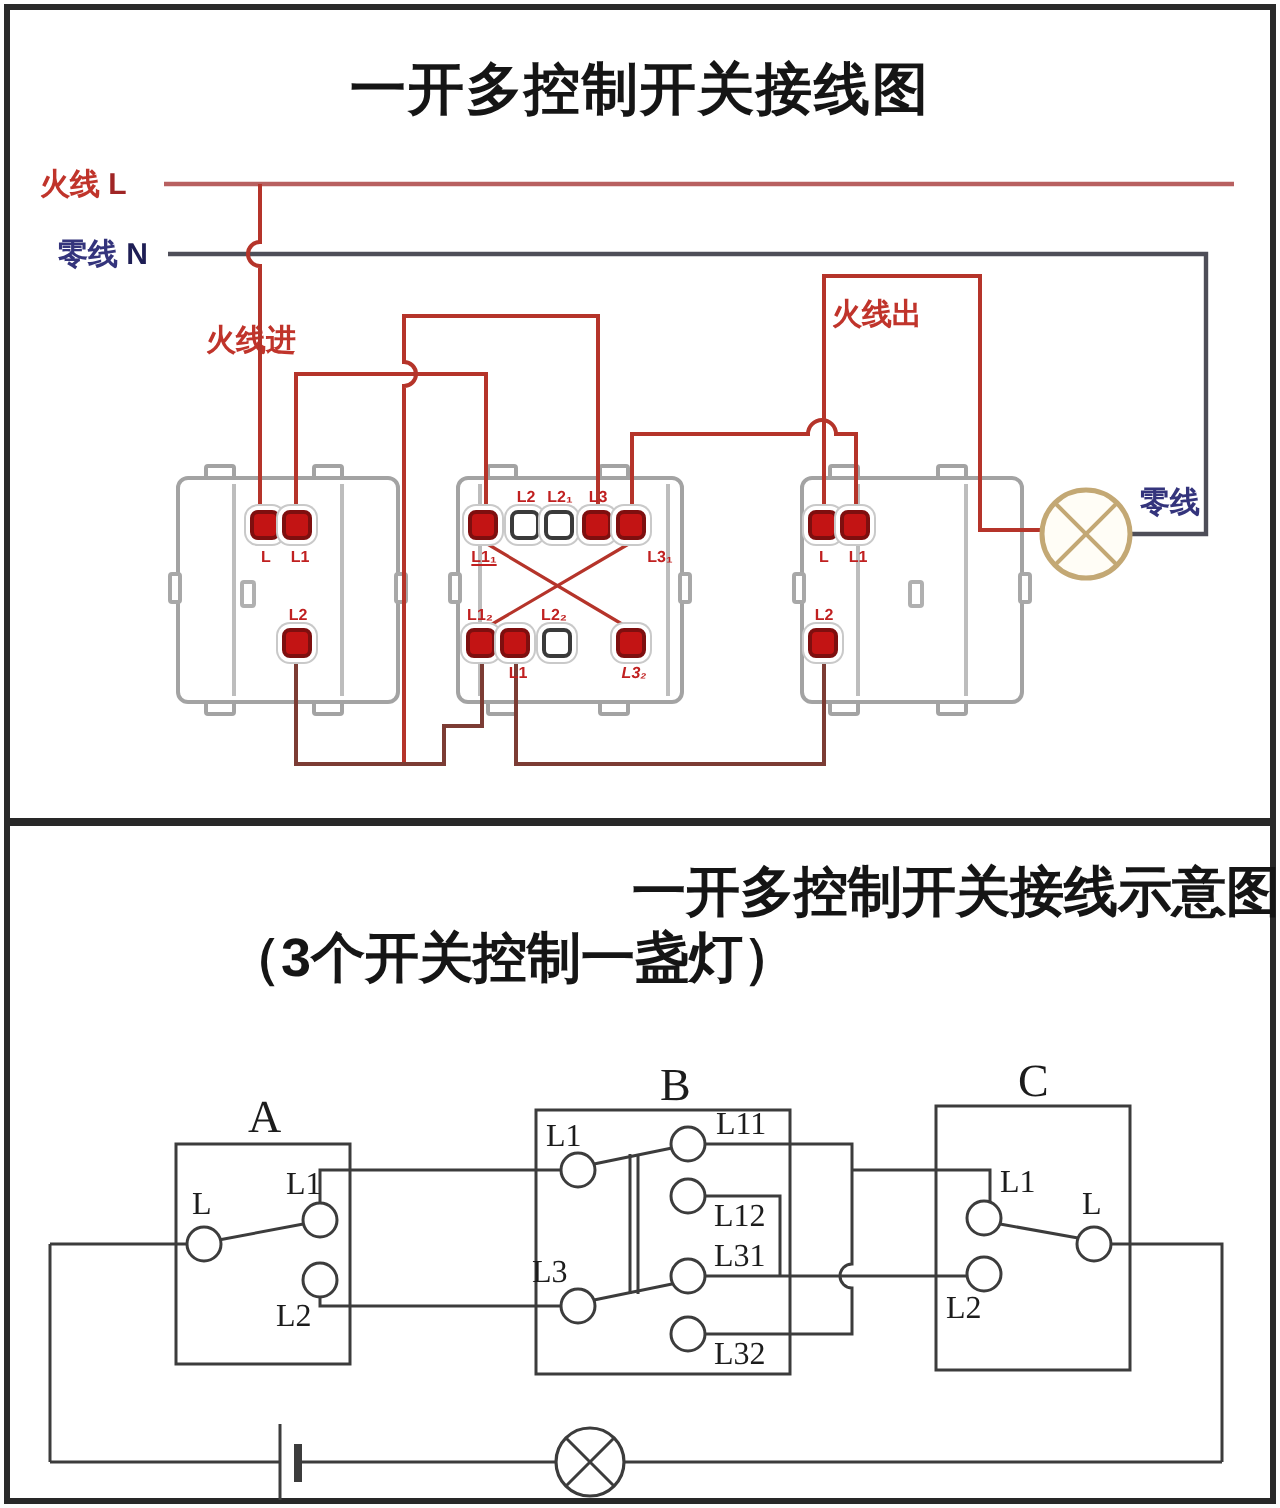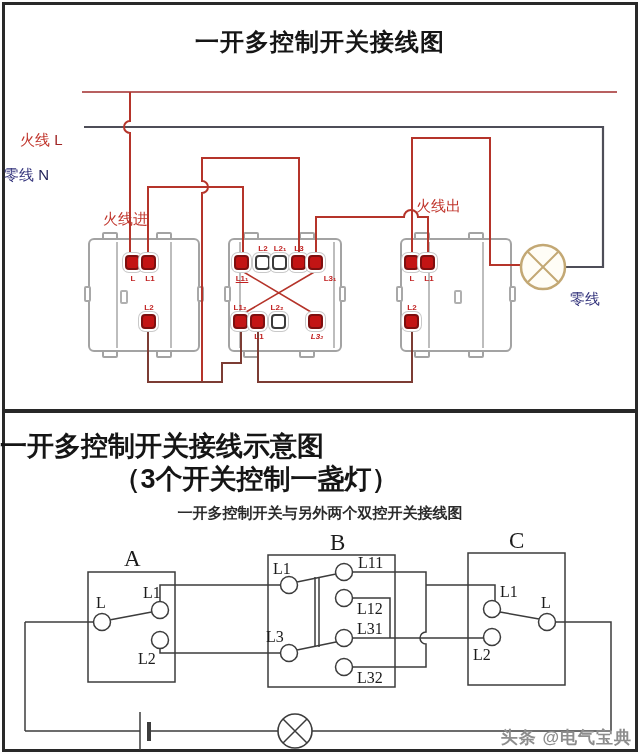--- a/index.html
+++ b/index.html
@@ -2,25 +2,25 @@
 <html><head>
 <meta charset="utf-8">
 <style>
   * { margin:0; padding:0; box-sizing:border-box; }
   html,body { width:640px; height:754px; background:#fff; font-family:"Liberation Sans", sans-serif; }
   .stage { position:relative; width:640px; height:754px; background:#fdfdfd; overflow:hidden; }
   .panel { position:absolute; border:3px solid #282828; background:#fff; }
   .panel1 { left:2px; top:2px; width:636px; height:410px; }
   .panel2 { left:2px; top:410px; width:636px; height:342px; }
   .abs { position:absolute; }
-  .title1 { left:0; top:26px; width:640px; text-align:center; font-size:24px; font-weight:700; color:#151515; letter-spacing:1px; }
-  .title2a { left:0; top:428px; width:640px; text-align:left; font-size:27px; font-weight:700; color:#151515; }
+  .title1 { left:0; top:26px; width:640px; text-align:center; font-size:28px; font-weight:700; color:#151515; letter-spacing:1px; }
+  .title2a { left:0; top:428px; width:640px; text-align:right; font-size:27px; font-weight:700; color:#151515; }
   .title2b { left:0; top:461px; width:512px; text-align:center; font-size:27px; font-weight:700; color:#151515; }
   .subtitle { left:0; top:504px; width:640px; text-align:center; font-size:15px; font-weight:600; color:#2b2b2b; }
-  .wirelabel { font-size:15px; font-weight:400; white-space:nowrap;margin-top:48px; }
+  .wirelabel { font-size:15px; font-weight:700; white-space:nowrap; }
   .live { color:#c0342b; }
   .liveletter { color:#a02525; }
   .neutral { color:#34347c; }
   .neutralletter { color:#1e1e55; }
   .vtext { width:17px; line-height:21px; text-align:center; word-break:break-all; }
   svg.layer { position:absolute; left:0; top:0; z-index:2; pointer-events:none; }
   
   .swbody { position:absolute; z-index:1; width:112px; height:114px; border:2px solid #a3a3a3; border-radius:6px; background:#fff; }
   .divline { position:absolute; top:2px; bottom:2px; width:0; border-left:2px solid #bdbdbd; }
   .tab { position:absolute; width:16px; height:8px; border:2px solid #a3a3a3; background:#fff; border-radius:2px; }
@@ -136,21 +136,21 @@
       </g>
     </g>
   </svg>
 
   <div class="abs title1">一开多控制开关接线图</div>
 
   <div class="abs wirelabel" style="left:20px; top:83px;">
     <span class="live">火线</span>
     <span class="liveletter">L</span>
   </div>
-  <div class="abs wirelabel" style="left:4px; top:118px;">
+  <div class="abs wirelabel" style="left:29px; top:118px;">
     <span class="neutral">零线</span>
     <span class="neutralletter">N</span>
   </div>
 
   <div class="abs wirelabel live vtext" style="left:103px; top:160px;">火线进</div>
   <div class="abs wirelabel live vtext" style="left:416px; top:147px;">火线出</div>
   <div class="abs wirelabel neutral" style="left:570px; top:242px;">零线</div>
 
   <div class="term" style="left:125px; top:255px;"></div>
   <div class="term" style="left:141px; top:255px;"></div>
@@ -181,36 +181,34 @@
 
   <div class="term" style="left:404px; top:255px;"></div>
   <div class="term" style="left:420px; top:255px;"></div>
   <div class="term" style="left:404px; top:314px;"></div>
   <div class="tlabel" style="left:412px; top:274px;">L</div>
   <div class="tlabel" style="left:429px; top:274px;">L1</div>
   <div class="tlabel" style="left:412px; top:303px;">L2</div>
 
   <div class="abs title2a">一开多控制开关接线示意图</div>
   <div class="abs title2b">（3个开关控制一盏灯）</div>
-  <div class="abs subtitle">一开多控制开关与另外两个双控开关接线图</div>
 
   <div class="schname" style="left:124px; top:546px;">A</div>
   <div class="schname" style="left:330px; top:530px;">B</div>
   <div class="schname" style="left:509px; top:528px;">C</div>
 
   <div class="schlabel" style="left:96px; top:594px;">L</div>
   <div class="schlabel" style="left:143px; top:584px;">L1</div>
   <div class="schlabel" style="left:138px; top:650px;">L2</div>
 
   <div class="schlabel" style="left:273px; top:560px;">L1</div>
   <div class="schlabel" style="left:266px; top:628px;">L3</div>
   <div class="schlabel" style="left:358px; top:554px;">L11</div>
   <div class="schlabel" style="left:357px; top:600px;">L12</div>
   <div class="schlabel" style="left:357px; top:620px;">L31</div>
   <div class="schlabel" style="left:357px; top:669px;">L32</div>
 
   <div class="schlabel" style="left:500px; top:583px;">L1</div>
   <div class="schlabel" style="left:473px; top:646px;">L2</div>
   <div class="schlabel" style="left:541px; top:594px;">L</div>
 
-  <div class="watermark">头条 @电气宝典</div>
 
 </div>
 
 </body></html>

